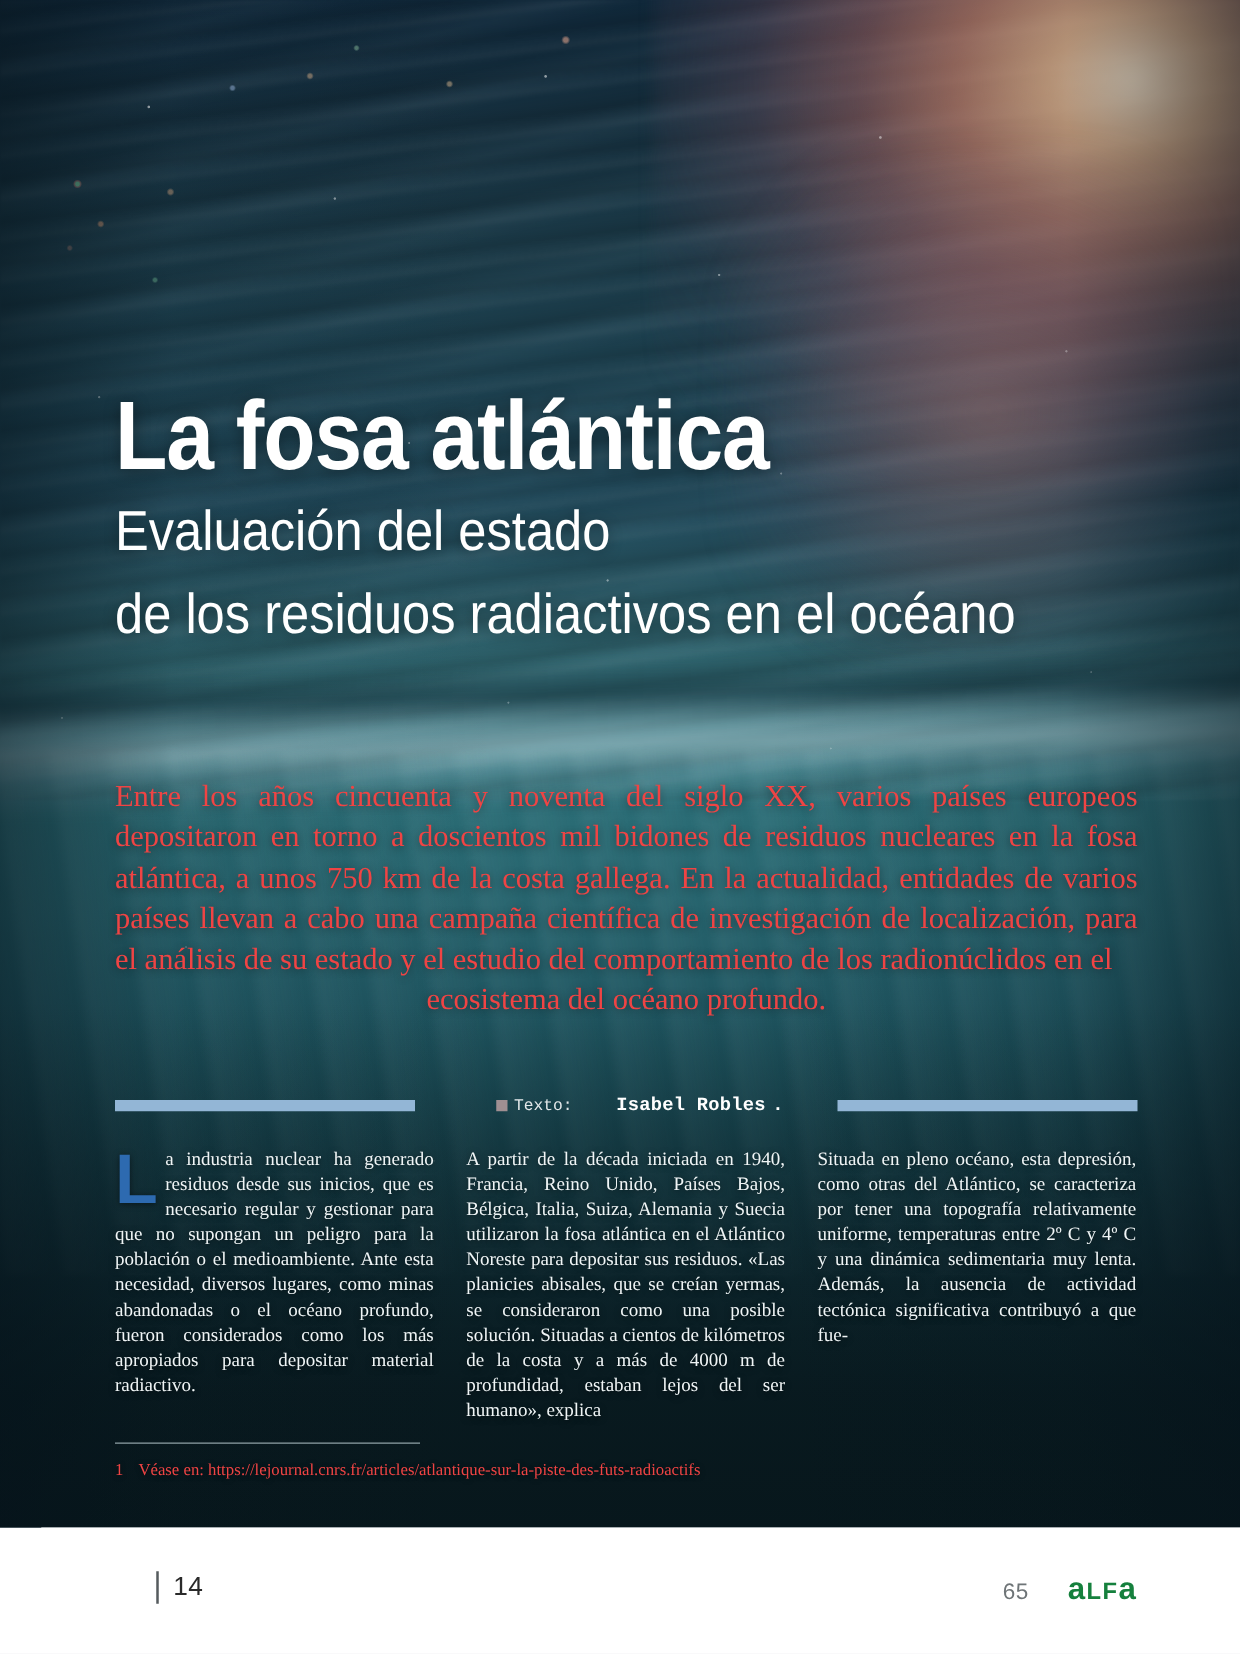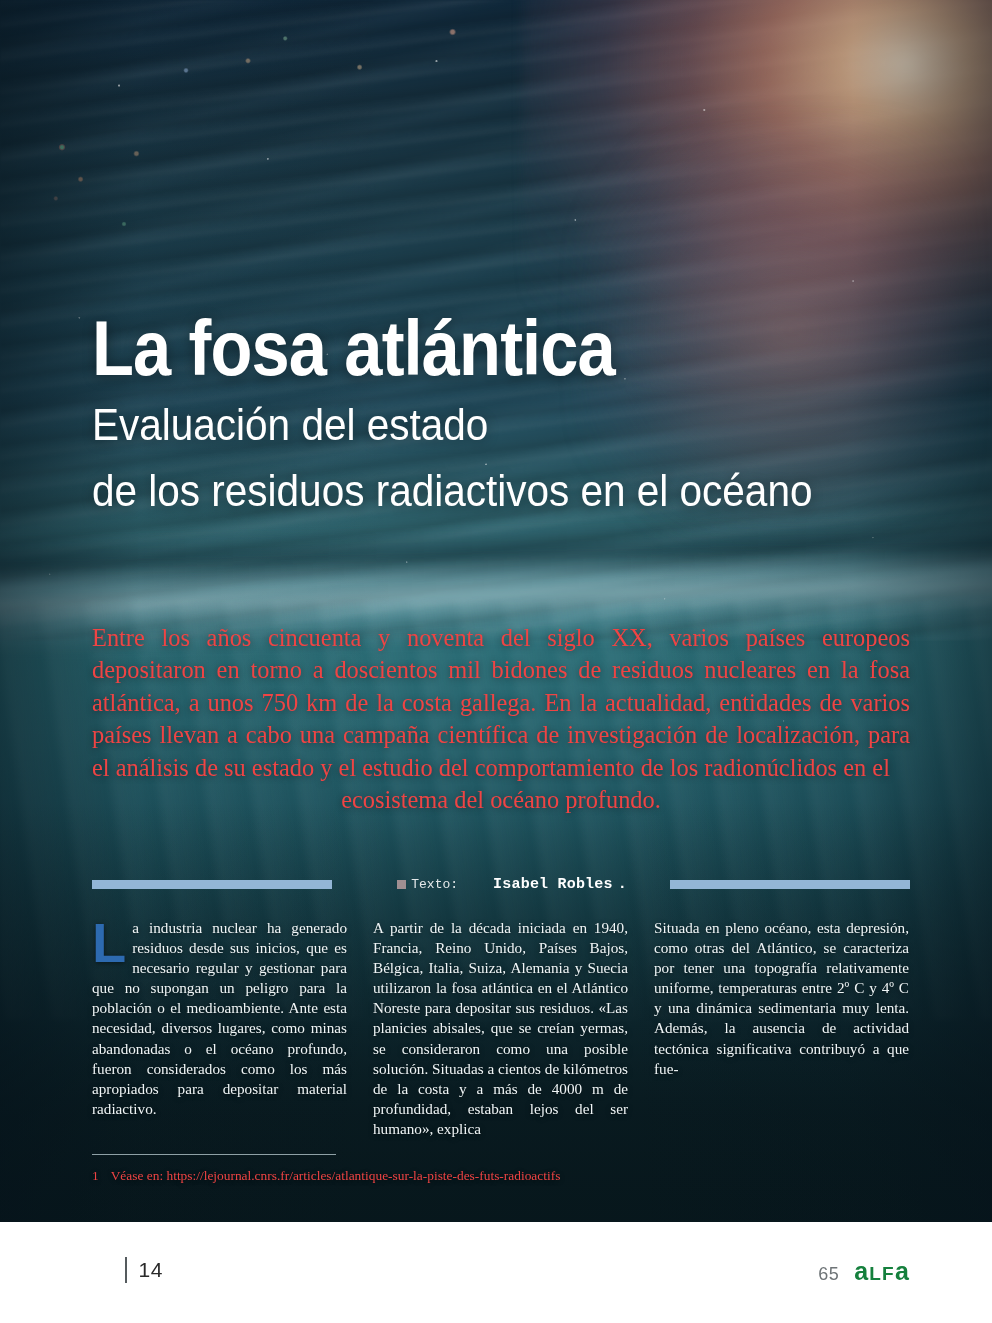--- a/index.html
+++ b/index.html
@@ -368,21 +368,21 @@
   }
   .folio-bar {
     width: 1.5px; height: 26px;
     background: #555b5e;
   }
   .folio-num { font-size: 21px; letter-spacing: 0.5px; }
 
   .folio-right {
     position: absolute;
     right: 82px; top: 35px;
-    display: flex; align-items: baseline; gap: 15px;
+    display: flex; align-items: baseline; gap: 31px;
     font-family: "Liberation Sans", sans-serif;
   }
   .folio-right .page-no {
     font-size: 18px;
     color: #6e7477;
     letter-spacing: 0.5px;
   }
   .brand {
     font-family: Liberation Sans, sans-serif;
     font-weight: bold;

